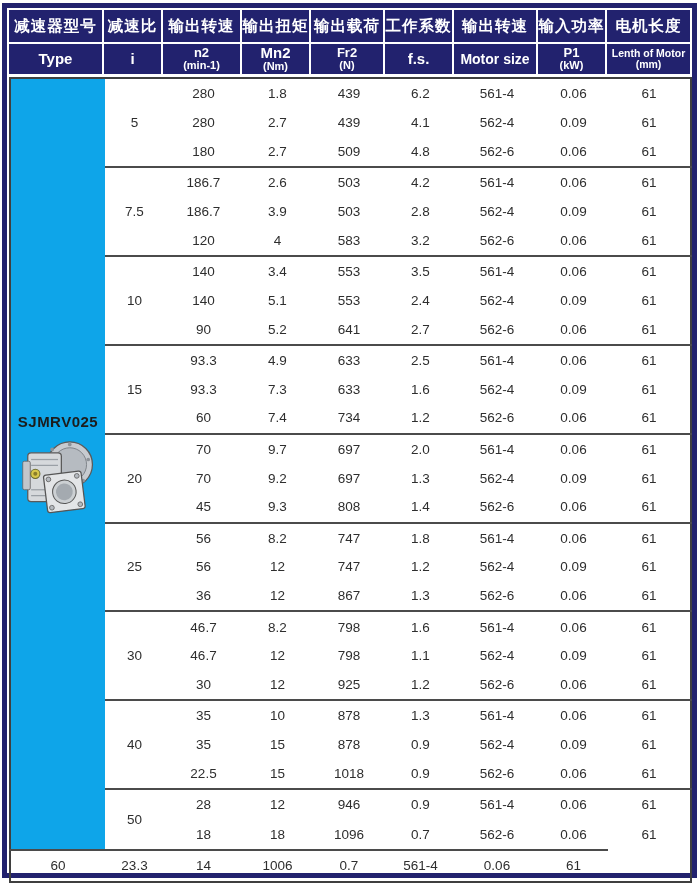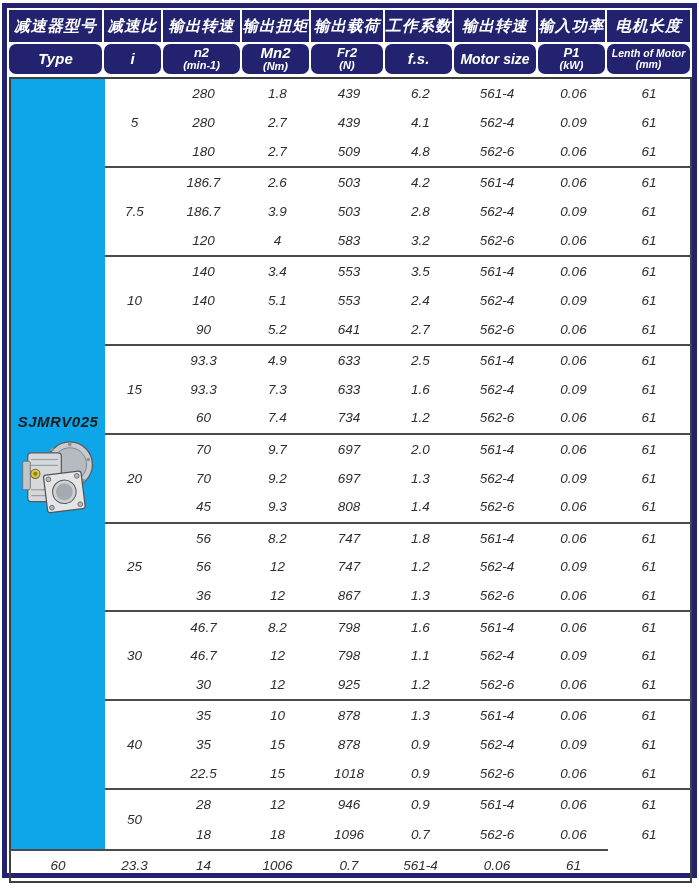--- a/index.html
+++ b/index.html
@@ -1,26 +1,26 @@
 <!DOCTYPE html>
 <html><head>
 <meta charset="utf-8">
 <style>
   html,body{margin:0;padding:0;background:#ffffff;}
   body{width:699px;height:895px;overflow:hidden;
        font-family:"Liberation Sans","DejaVu Sans",sans-serif;}
   .frame{margin:3px 2px;border:5px solid #22226e;padding:2px;background:#ffffff;
-         width:681px;height:861px;box-sizing:content-box;font-style:italic;}
+         width:681px;height:861px;box-sizing:content-box;}
   
   .hdr{display:grid;grid-template-columns:93px 57px 77px 67px 72px 67px 82px 67px 83px;
        grid-template-rows:32px 30px;gap:2px;background:#ffffff;}
   .hcell{background:#22226e;color:#ffffff;display:flex;flex-direction:column;
          align-items:center;justify-content:center;text-align:center;line-height:1.05;}
   .hcell.zh{font-size:15.5px;font-weight:bold;letter-spacing:1px;}
-  .hcell.en{font-size:15px;font-weight:bold;border-radius:7px;}
+  .hcell.en{font-size:15px;font-weight:bold;}
   .hcell .sub{font-size:11px;font-weight:bold;}
   .hcell .small{font-size:10.5px;}
   
   .bodywrap{margin-top:3px;}
   table.spec{border-collapse:collapse;table-layout:fixed;width:681px;height:806px;}
   table.spec td{text-align:center;vertical-align:middle;font-size:13.5px;color:#2e2e2e;
                 padding:0;border:0;}
   table.spec{border:2px solid #3f3f3f;}
   td.type-cell{background:#0ea5e9;border-right:2px solid #4b4b4b;vertical-align:top;}
   tr.grp-start td{border-top:2px solid #4b4b4b;}

